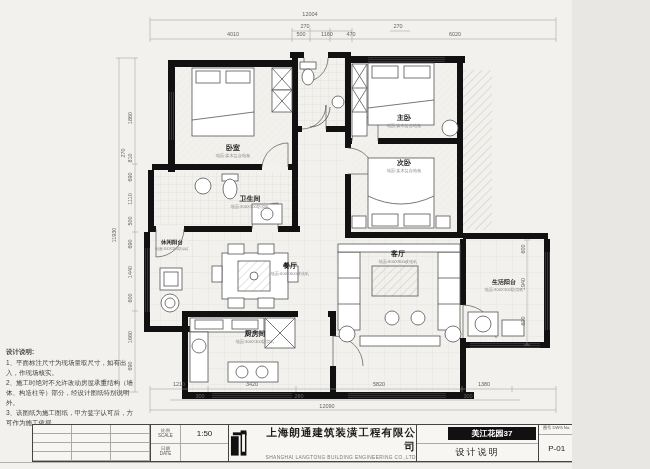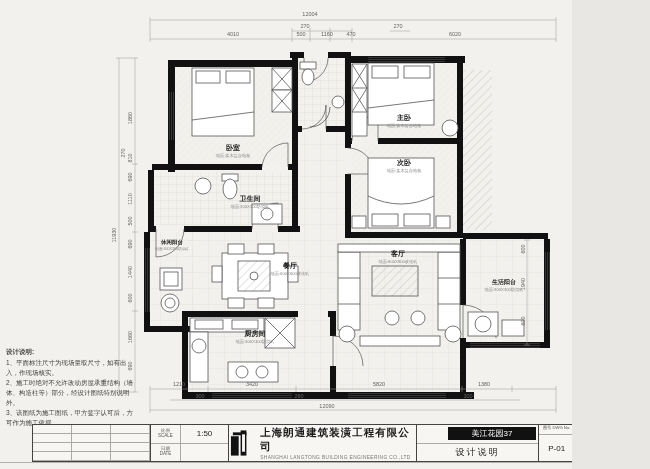--- a/index.html
+++ b/index.html
@@ -27,26 +27,26 @@
   .revgrid{width:118px;border-right:1px solid #444;display:grid;
            grid-template-columns:1fr 1fr 1fr;grid-template-rows:1fr 1fr 1fr 1fr;}
   .revgrid>div{border-right:0.5px solid #aaa;border-bottom:0.5px solid #aaa;}
   .scalecol{width:78px;border-right:1px solid #444;display:flex;flex-direction:column;}
   .scell{flex:1;display:flex;align-items:center;border-bottom:0.5px solid #aaa;}
   .scell:last-child{border-bottom:none;}
   .slab{width:30px;text-align:center;font-size:4.5px;line-height:1.1;border-right:0.5px solid #aaa;
         align-self:stretch;display:flex;flex-direction:column;justify-content:center;}
   .sval{flex:1;text-align:center;font-size:8px;color:#222;}
   .companycol{flex:1;display:flex;align-items:center;justify-content:center;gap:8px;border-right:1px solid #444;}
-  .cname{text-align:left;}
+  .cname{text-align:right;}
   .cn{font-size:10.5px;font-weight:bold;color:#1a1a1a;letter-spacing:1px;}
   .en{font-size:4.8px;color:#777;margin-top:1px;letter-spacing:0.4px;}
   .projcol{width:122px;border-right:1px solid #444;display:flex;flex-direction:column;}
   .pj1{flex:1;display:flex;align-items:center;justify-content:center;border-bottom:0.5px solid #aaa;}
-  .pjbar{background:#111;color:#fff;font-size:8px;font-weight:normal;padding:1px 24px;margin-left:29px;}
+  .pjbar{background:#111;color:#fff;font-size:8px;font-weight:bold;padding:1px 24px;margin-left:29px;}
   .pj2{flex:1;display:flex;align-items:center;justify-content:center;font-size:9px;color:#222;letter-spacing:2px;}
   .numcol{width:108px;display:flex;}
   .ncell{flex:1;border-right:0.5px solid #aaa;display:flex;flex-direction:column;}
   .ncell:last-child{border-right:none;}
   .nhead{height:10px;border-bottom:0.5px solid #aaa;font-size:4.2px;text-align:center;line-height:1.1;padding-top:1px;}
   .nval{flex:1;display:flex;align-items:center;justify-content:center;font-size:8px;color:#222;}
   .edge-v{position:absolute;left:637px;top:0;width:0;height:424px;border-left:0.5px solid #c2c0ba;}
   .edge-b{position:absolute;left:0;top:462px;width:650px;border-top:0.5px solid #b5b3ad;}
   .stamp{position:absolute;left:604px;top:5px;width:26px;height:14px;border:0.5px solid #b7b5ae;
          display:flex;align-items:center;justify-content:center;font-size:6px;color:#a5a39c;}

